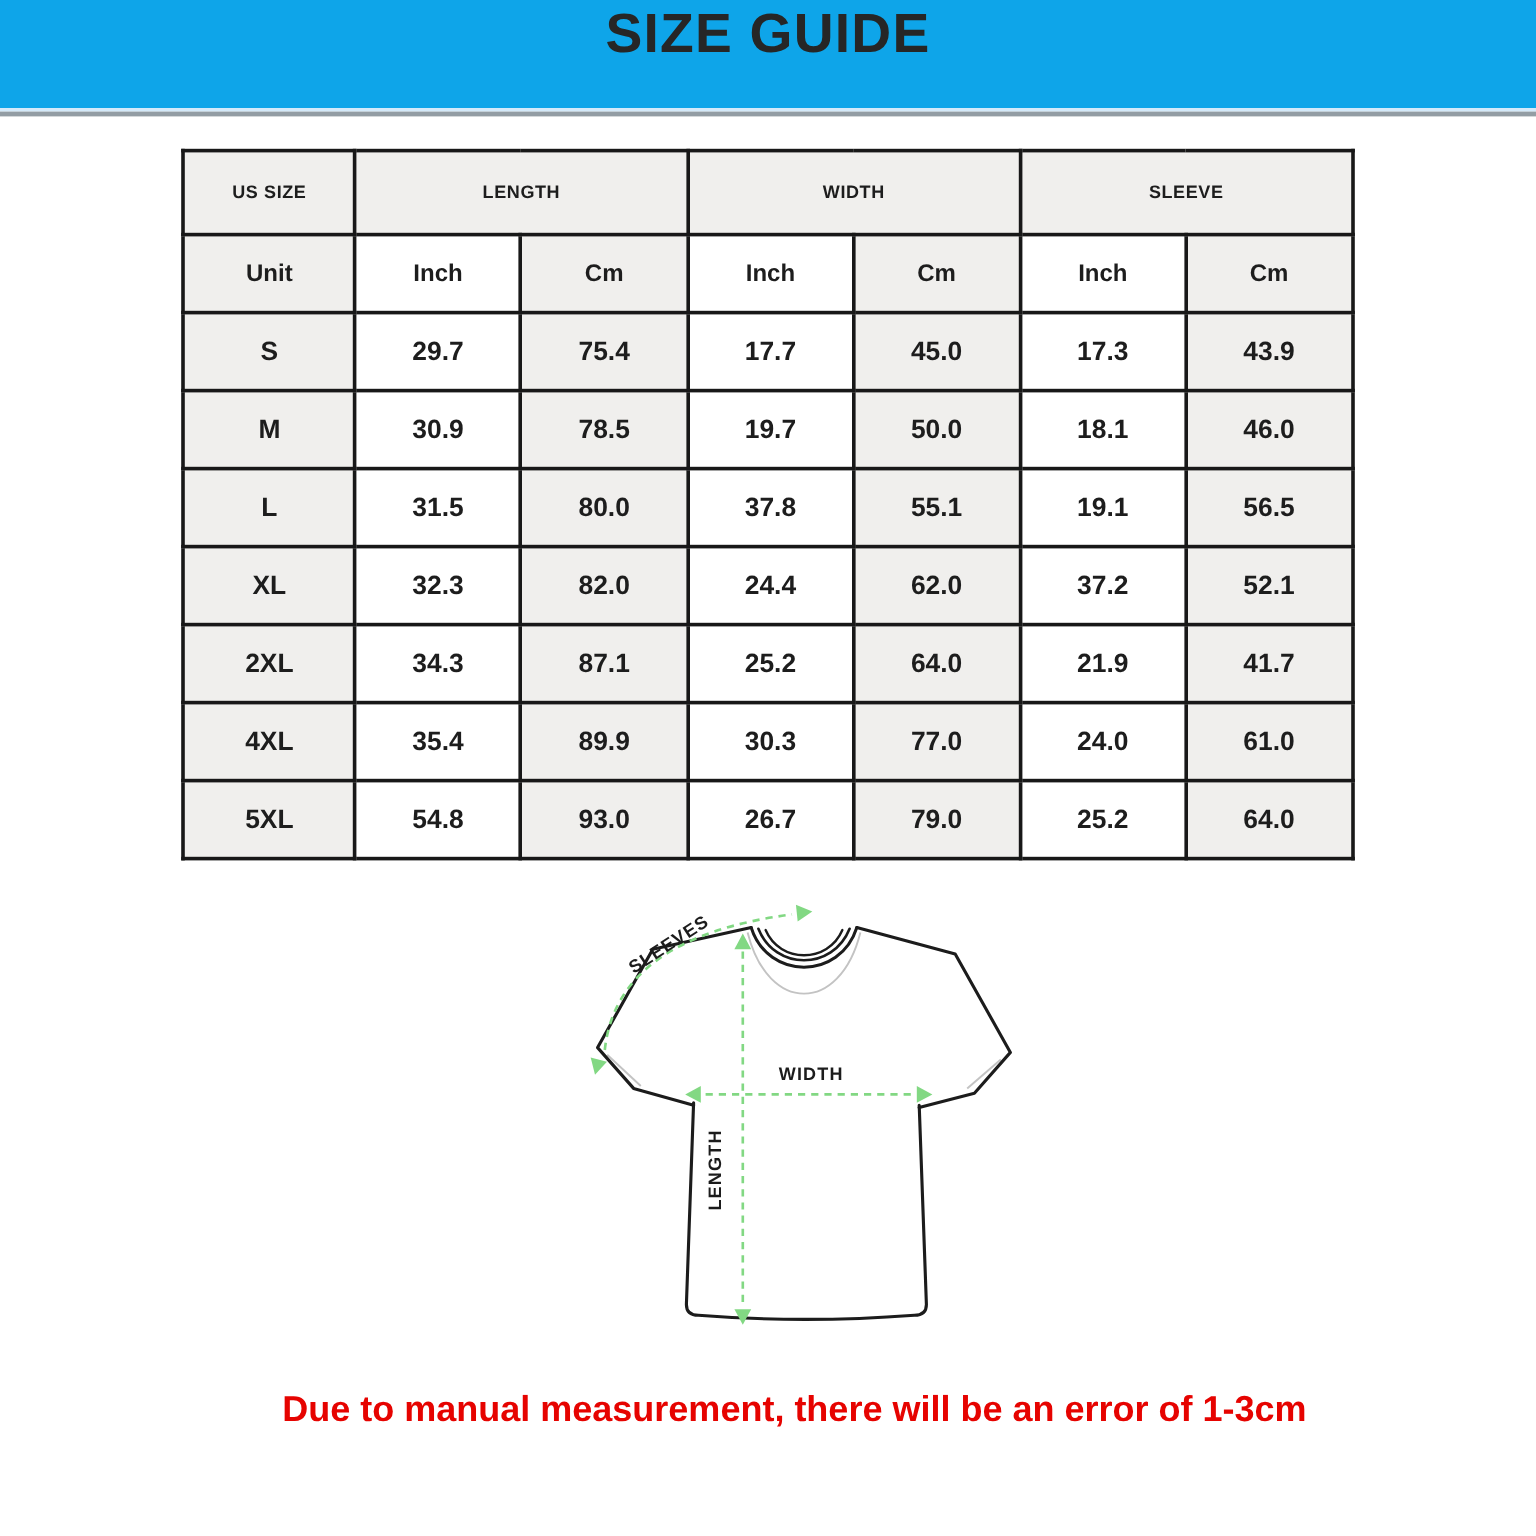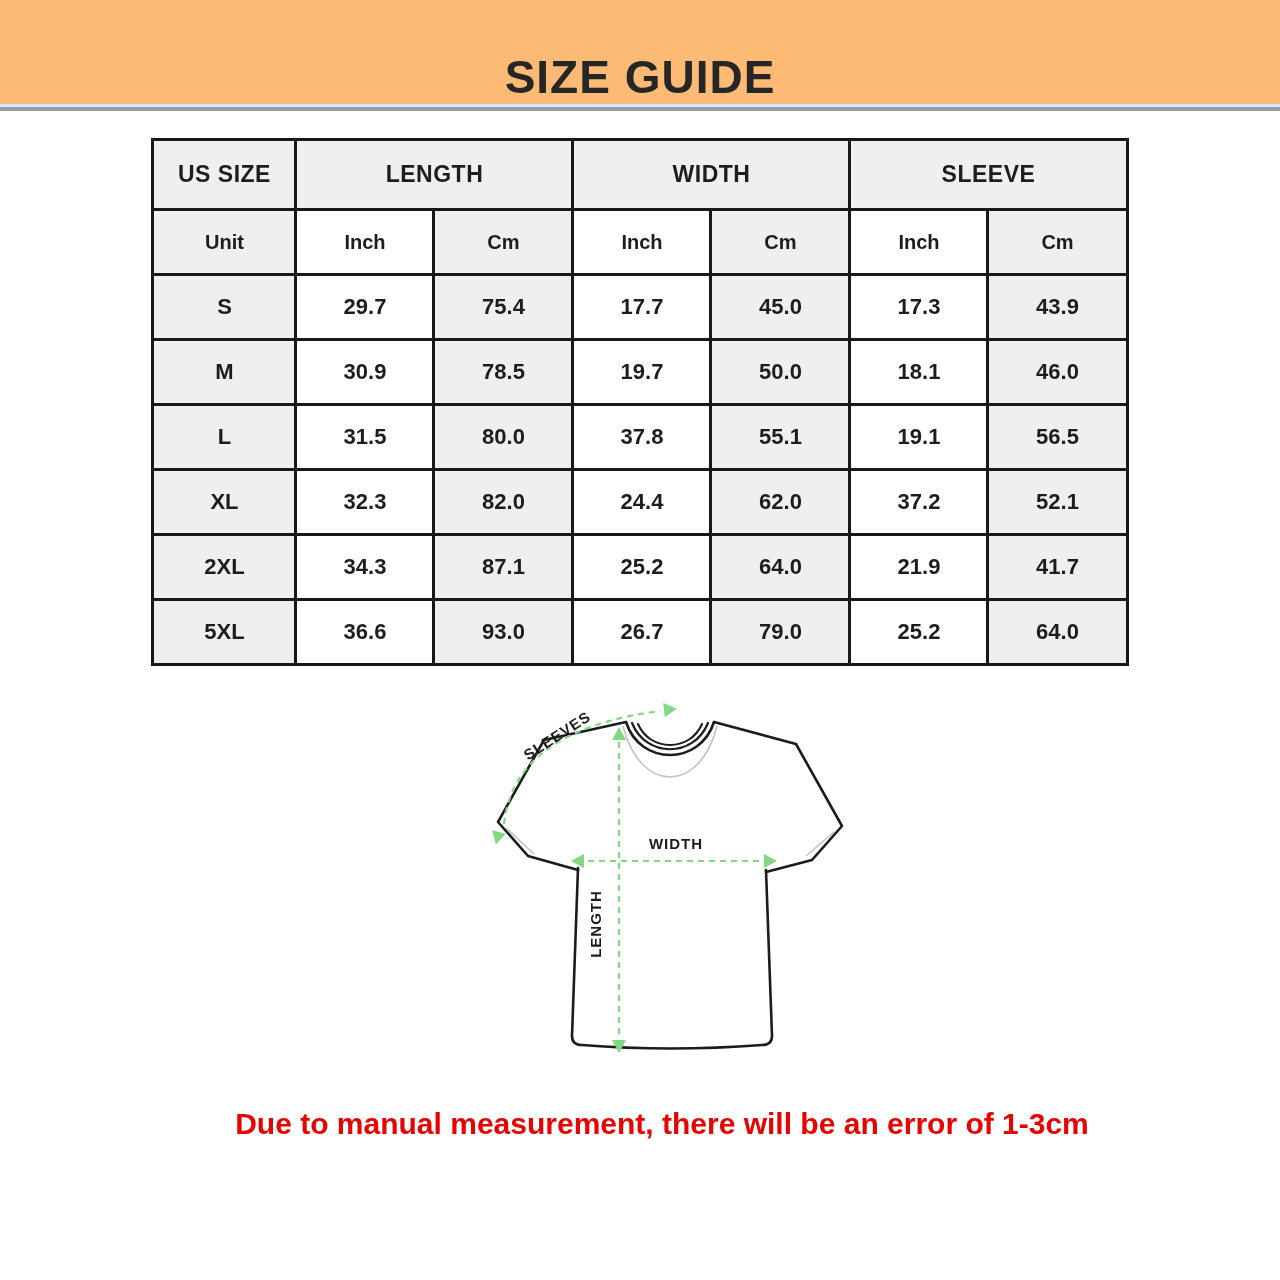--- a/index.html
+++ b/index.html
@@ -1,32 +1,32 @@
 <!DOCTYPE html>
 <html><head>
 <meta charset="utf-8">
 <style>
   * { margin:0; padding:0; box-sizing:border-box; }
   html,body { width:1280px; background:#ffffff; font-family:"Liberation Sans", sans-serif; }
   .page { width:1280px; height:1280px; background:#ffffff; overflow:hidden; }
 
   
-  .banner { height:104px; background:#fdba74; display:flex; align-items:flex-end; justify-content:center; }
+  .banner { height:90px; background:#0ea5e9; display:flex; align-items:flex-start; justify-content:center; }
   .banner h1 { font-size:46px; font-weight:bold; color:#262626; letter-spacing:1px; }
   .edge-light { height:3px; background:#d4eafa; }
   .edge-dark  { height:4px; background:#939da4; }
 
   
   table.size-table { border-collapse:collapse; table-layout:fixed; width:974px; margin:27px auto 0; }
   .size-table th, .size-table td {
     border:3px solid #181818; text-align:center; vertical-align:middle;
     color:#1d1d1d; background:#ffffff;
   }
   .size-table .shade { background:#f0efed; }
-  .size-table tr.group th { height:70px; font-size:23px; font-weight:bold; letter-spacing:.5px; }
+  .size-table tr.group th { height:70px; font-size:15px; font-weight:bold; letter-spacing:.5px; }
   .size-table tr.unit  td { height:65px; font-size:20px; font-weight:bold; }
   .size-table tr.data  td { height:65px; font-size:22px; font-weight:bold; }
 
   
   .diagram { width:380px; margin:30px auto 0; position:relative; left:30px; }
   .diagram svg { display:block; }
   .m-label { font-family:"Liberation Sans",sans-serif; font-size:15px; font-weight:bold;
              fill:#1c1c1c; letter-spacing:1px; }
 
   
@@ -109,22 +109,31 @@
     <tr class="data">
       <td class="shade">2XL</td>
       <td>34.3</td>
       <td class="shade">87.1</td>
       <td>25.2</td>
       <td class="shade">64.0</td>
       <td>21.9</td>
       <td class="shade">41.7</td>
     </tr>
     <tr class="data">
+      <td class="shade">4XL</td>
+      <td>35.4</td>
+      <td class="shade">89.9</td>
+      <td>30.3</td>
+      <td class="shade">77.0</td>
+      <td>24.0</td>
+      <td class="shade">61.0</td>
+    </tr>
+    <tr class="data">
       <td class="shade">5XL</td>
-      <td>36.6</td>
+      <td>54.8</td>
       <td class="shade">93.0</td>
       <td>26.7</td>
       <td class="shade">79.0</td>
       <td>25.2</td>
       <td class="shade">64.0</td>
     </tr>
   </tbody>
     </table>
 
   <div class="diagram">

